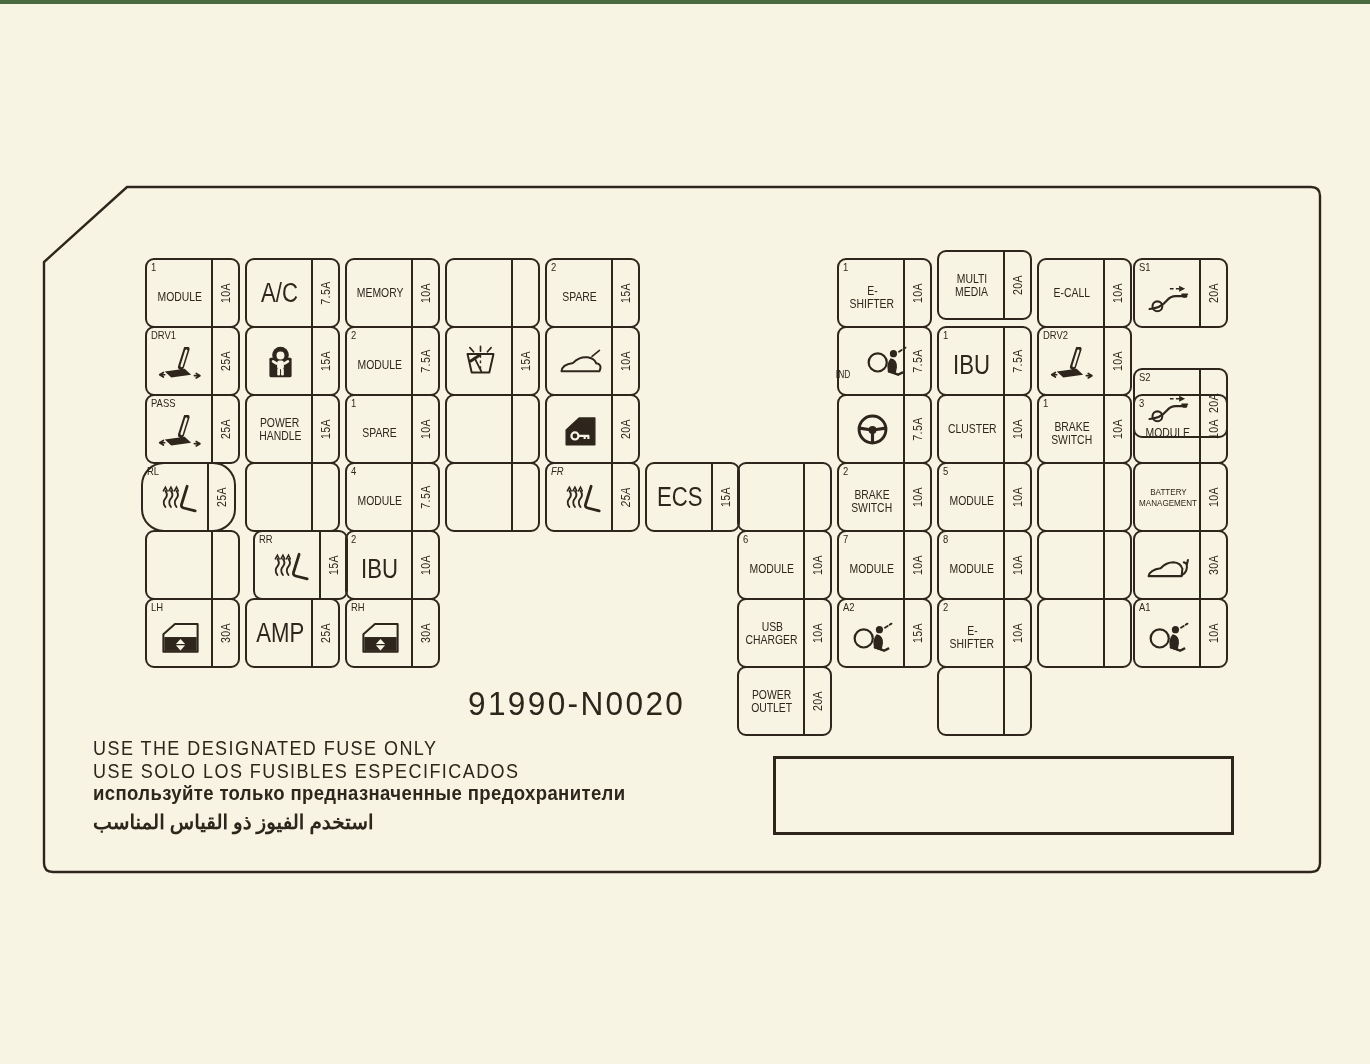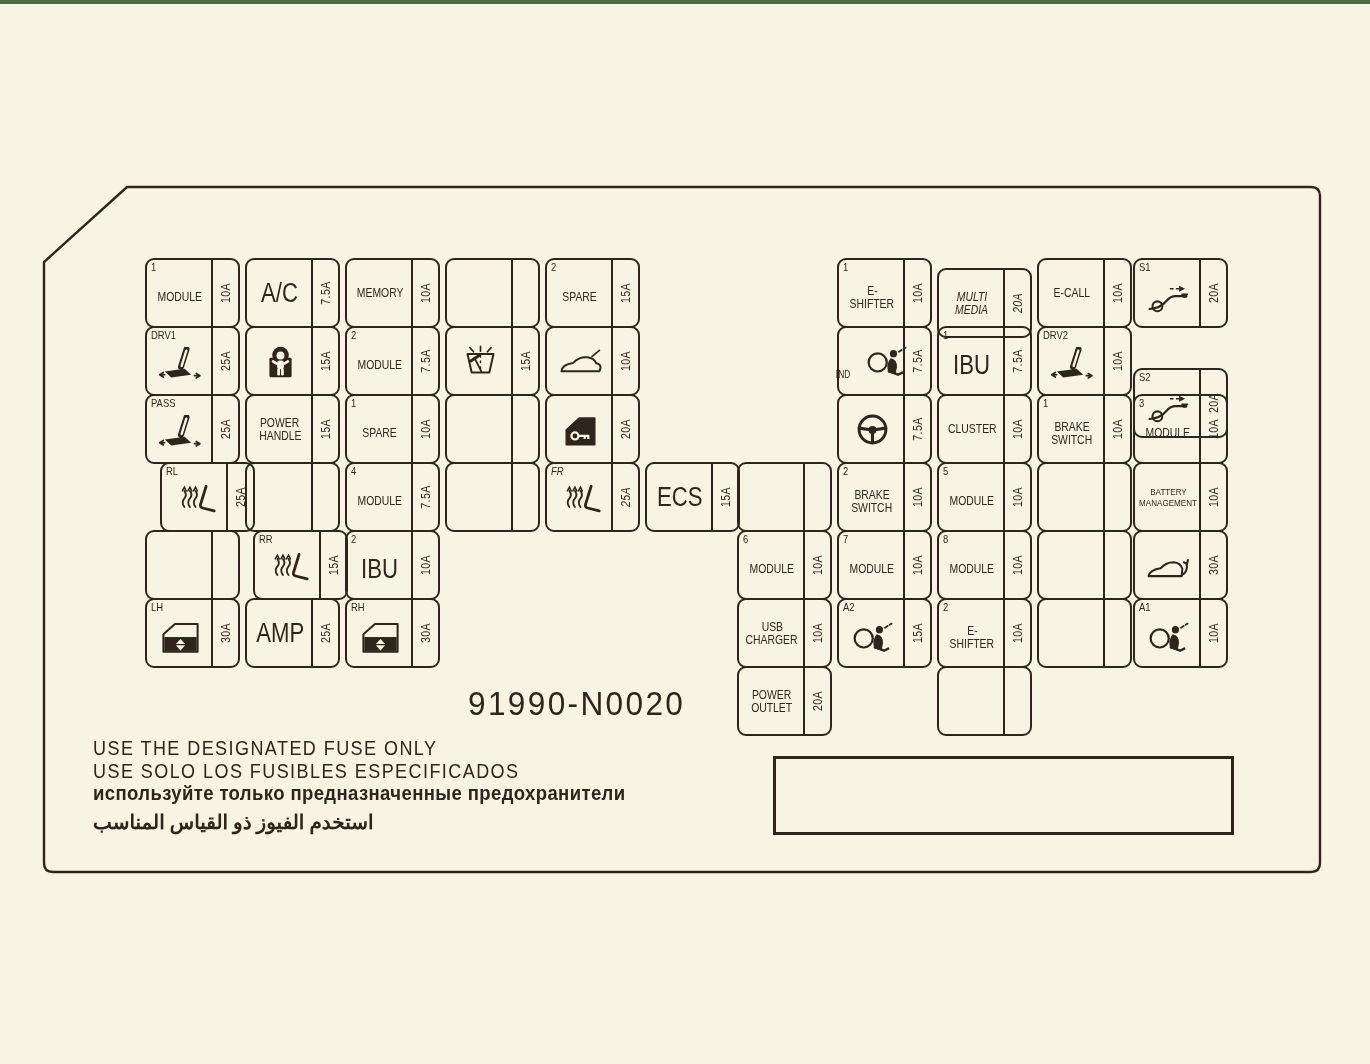--- a/index.html
+++ b/index.html
@@ -208,21 +208,21 @@
         <div class="irow">
           <svg class="cicon" viewBox="0 0 50 40">
             <use href="#i-door-lock"></use>
           </svg>
         </div>
       </div>
       <div class="amp">
         <span>20A</span>
       </div>
     </div>
-    <div class="cell" style="left: 160px; top: 462px;">
+    <div class="cell" style="left: 141px; top: 462px; border-radius: 23px;">
       <span class="corner">RL</span>
       <div class="body with-corner">
         <div class="irow">
           <svg class="cicon" viewBox="0 0 50 40">
             <use href="#i-seat-heat"></use>
           </svg>
         </div>
       </div>
       <div class="amp">
         <span>25A</span>
@@ -452,21 +452,21 @@
     <div class="cell" style="left: 837px; top: 258px;">
       <span class="corner">1</span>
       <div class="body with-corner">
         <span class="line">E-</span>
         <span class="line">SHIFTER</span>
       </div>
       <div class="amp">
         <span>10A</span>
       </div>
     </div>
-    <div class="cell" style="left: 937px; top: 268px; font-style: italic;">
+    <div class="cell" style="left: 937px; top: 250px;">
       <div class="body">
         <span class="line">MULTI</span>
         <span class="line">MEDIA</span>
       </div>
       <div class="amp">
         <span>20A</span>
       </div>
     </div>
     <div class="cell" style="left: 1037px; top: 258px;">
       <div class="body">

